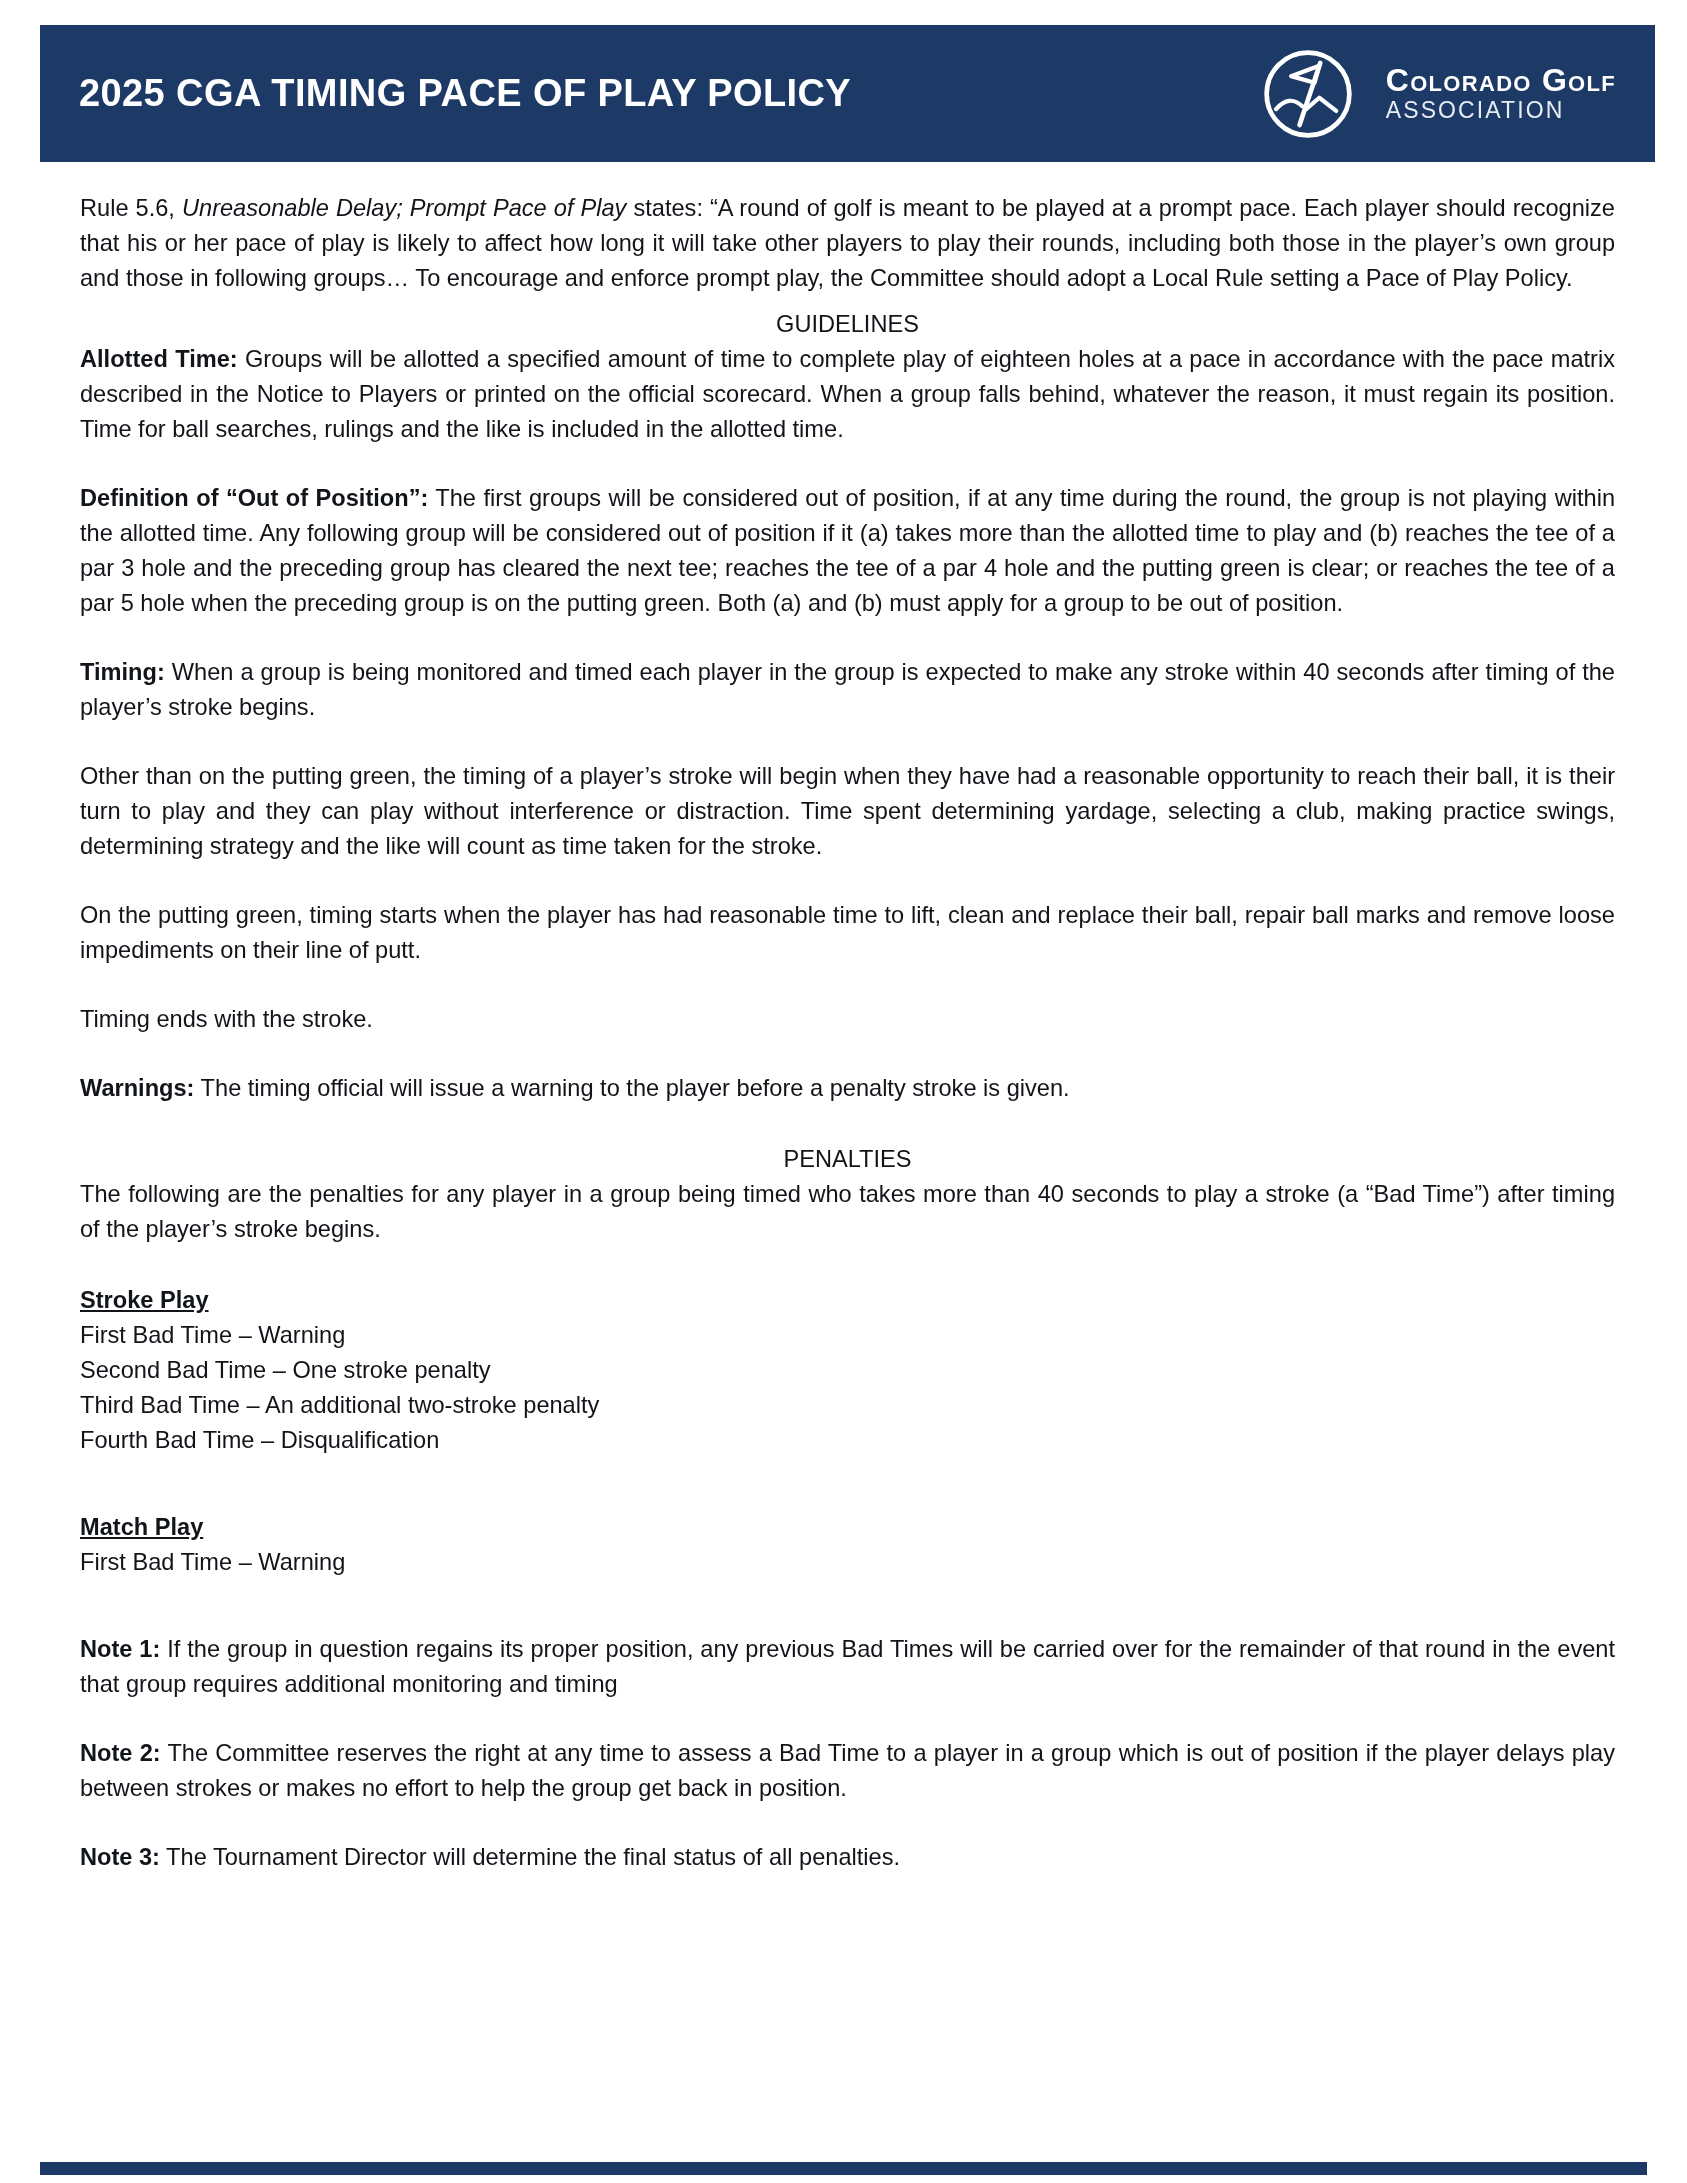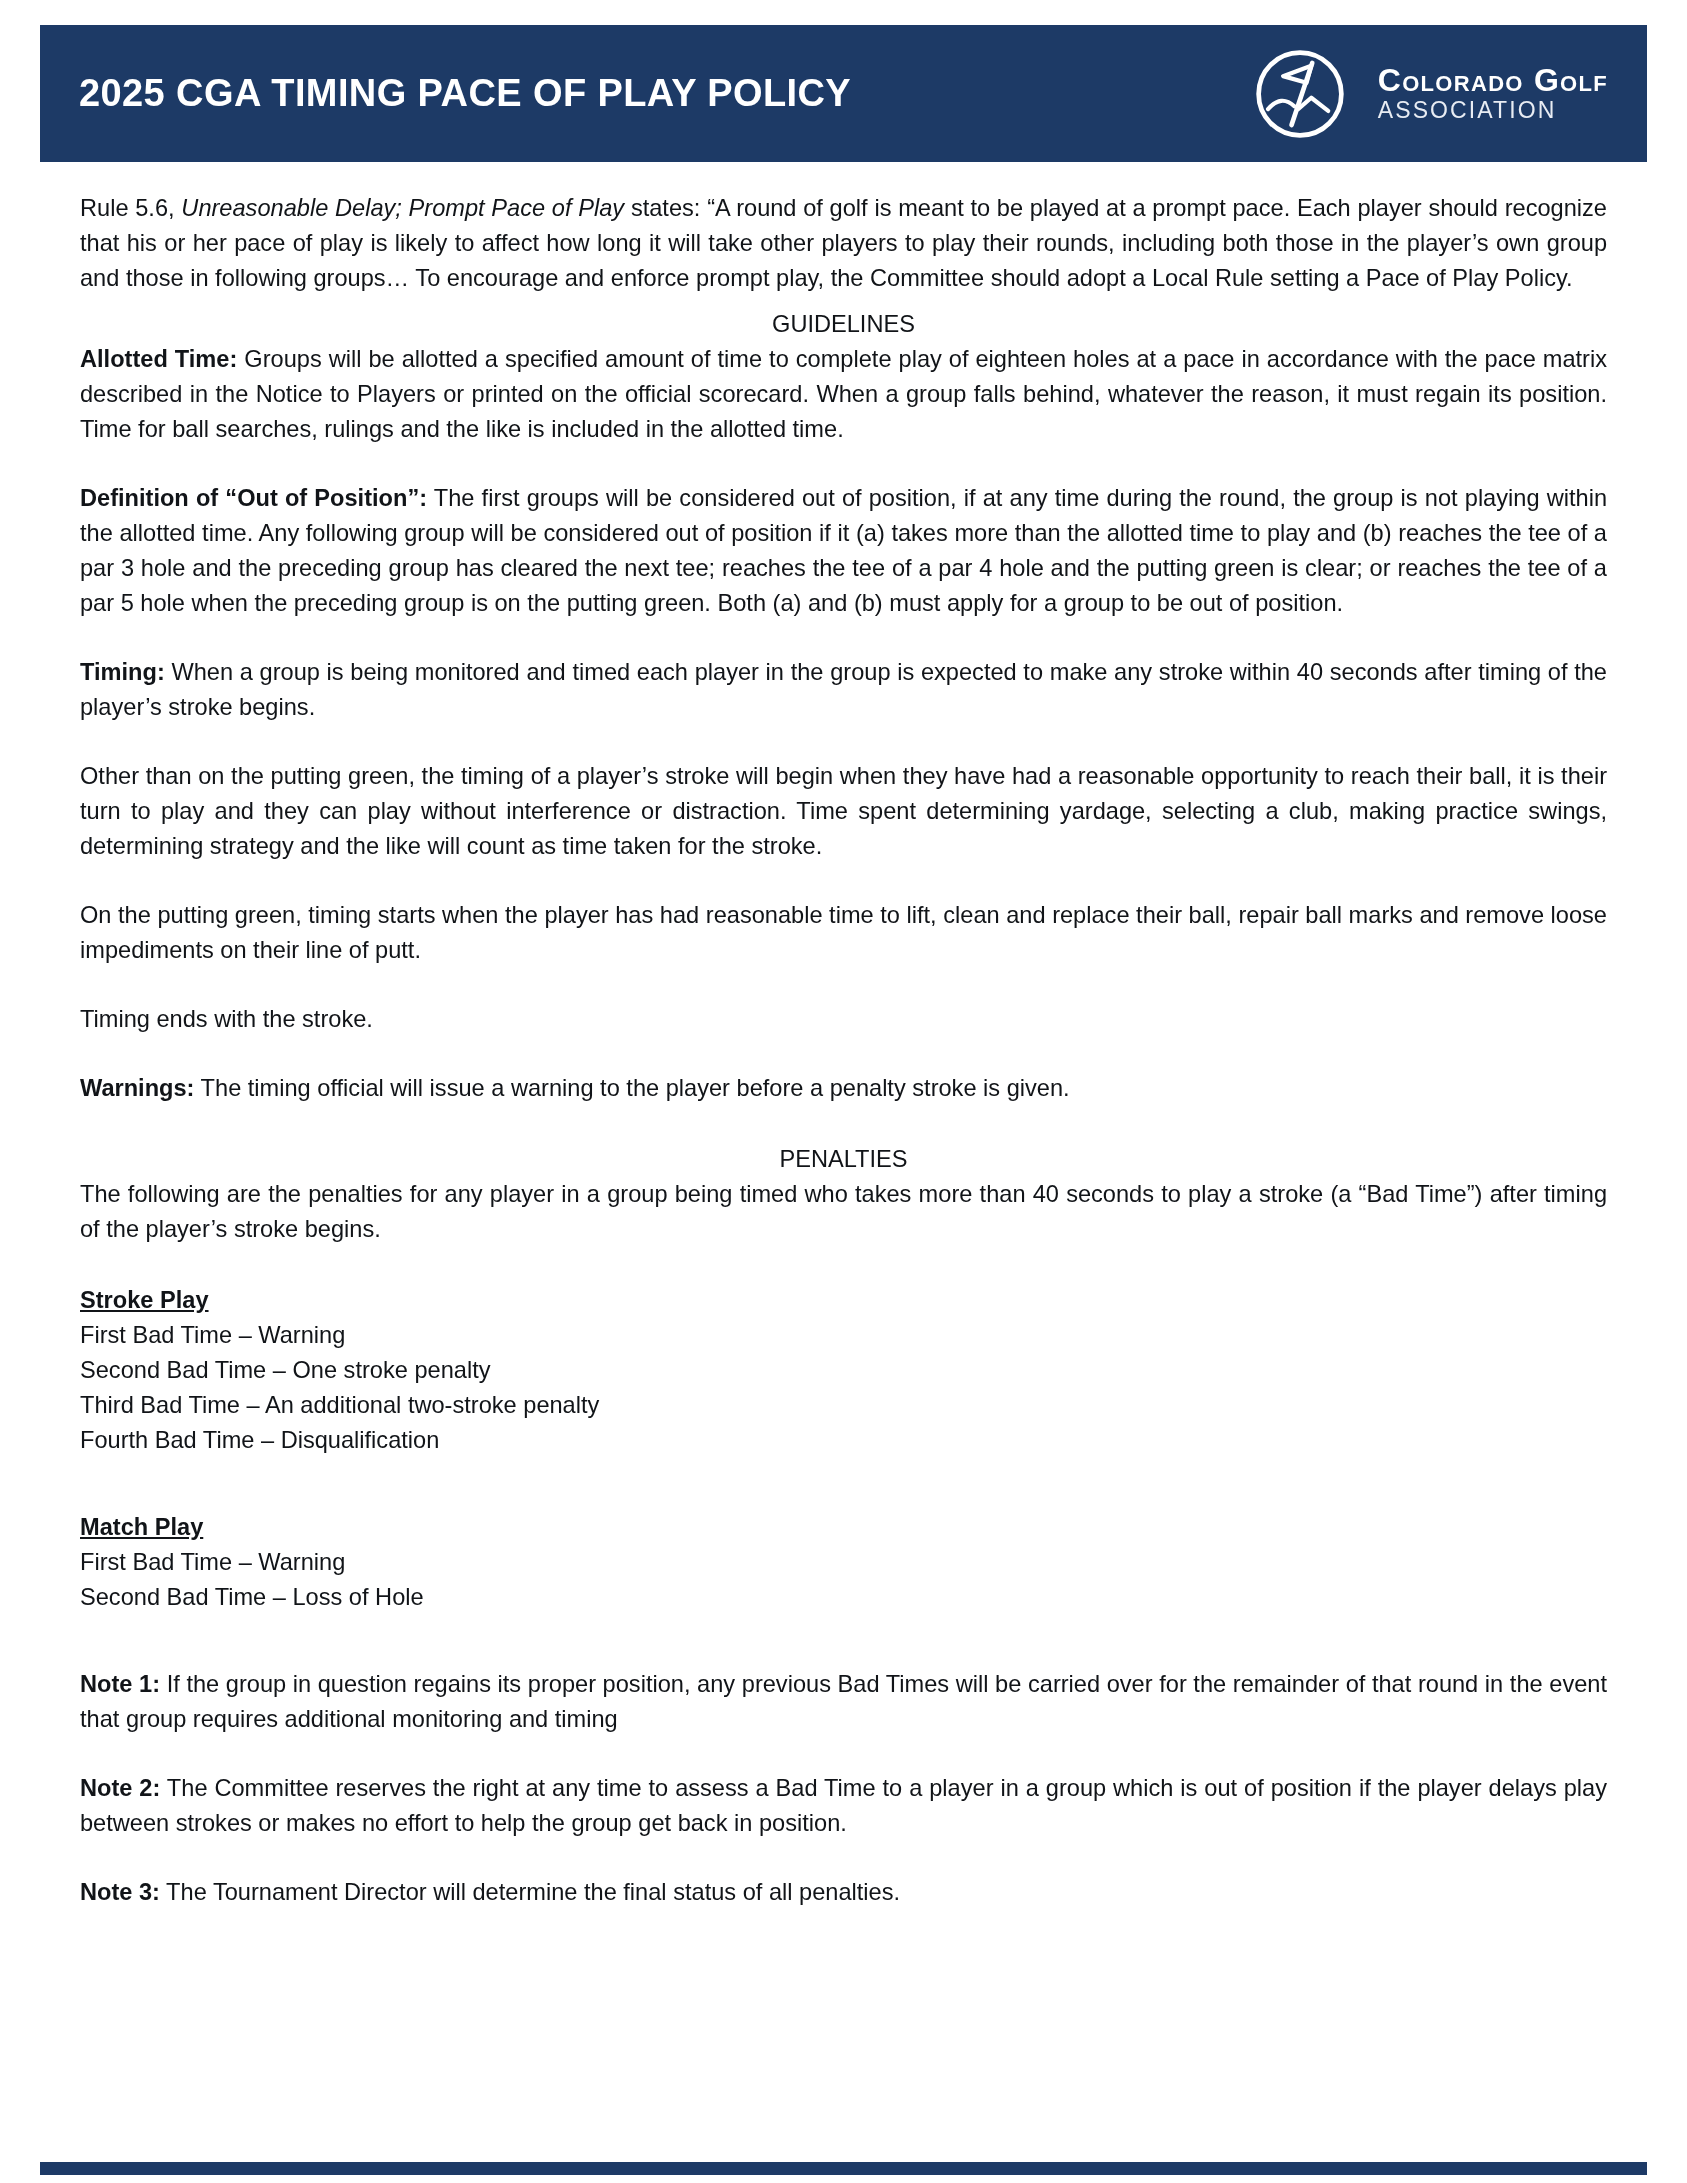--- a/index.html
+++ b/index.html
@@ -9,21 +9,21 @@
     width: 1687px;
     height: 2183px;
     font-family: "Liberation Sans", sans-serif;
     color: #111418;
     position: relative;
     overflow: hidden;
   }
   .page {
     width: 1687px;
     height: 2183px;
-    padding: 25px 40px 0 40px;
+    padding: 25px 32px 0 40px;
     position: relative;
   }
   
   .topbar {
     background: #1d3a66;
     height: 137px;
     display: flex;
     align-items: center;
     justify-content: space-between;
     padding: 0 39px 0 39px;
@@ -149,21 +149,20 @@
       <div class="list-head">Stroke Play</div>
       <div class="list-line">First Bad Time – Warning</div>
       <div class="list-line">Second Bad Time – One stroke penalty</div>
       <div class="list-line">Third Bad Time – An additional two-stroke penalty</div>
       <div class="list-line">Fourth Bad Time – Disqualification</div>
     </div>
 
     <div class="list-block gap-before-lg">
       <div class="list-head">Match Play</div>
       <div class="list-line">First Bad Time – Warning</div>
-      <div class="list-line">Second Bad Time – Loss of Hole</div>
     </div>
 
     <p class="para gap-before-lg"><b class="lead">Note 1:</b><span> If the group in question regains its proper position, any previous Bad Times will be carried over for the remainder of that round in the event that group requires additional monitoring and timing</span></p>
 
     <p class="para"><b class="lead">Note 2:</b><span> The Committee reserves the right at any time to assess a Bad Time to a player in a group which is out of position if the player delays play between strokes or makes no effort to help the group get back in position.</span></p>
 
     <p class="para"><b class="lead">Note 3:</b><span> The Tournament Director will determine the final status of all penalties.</span></p>
 
   </main>
 

